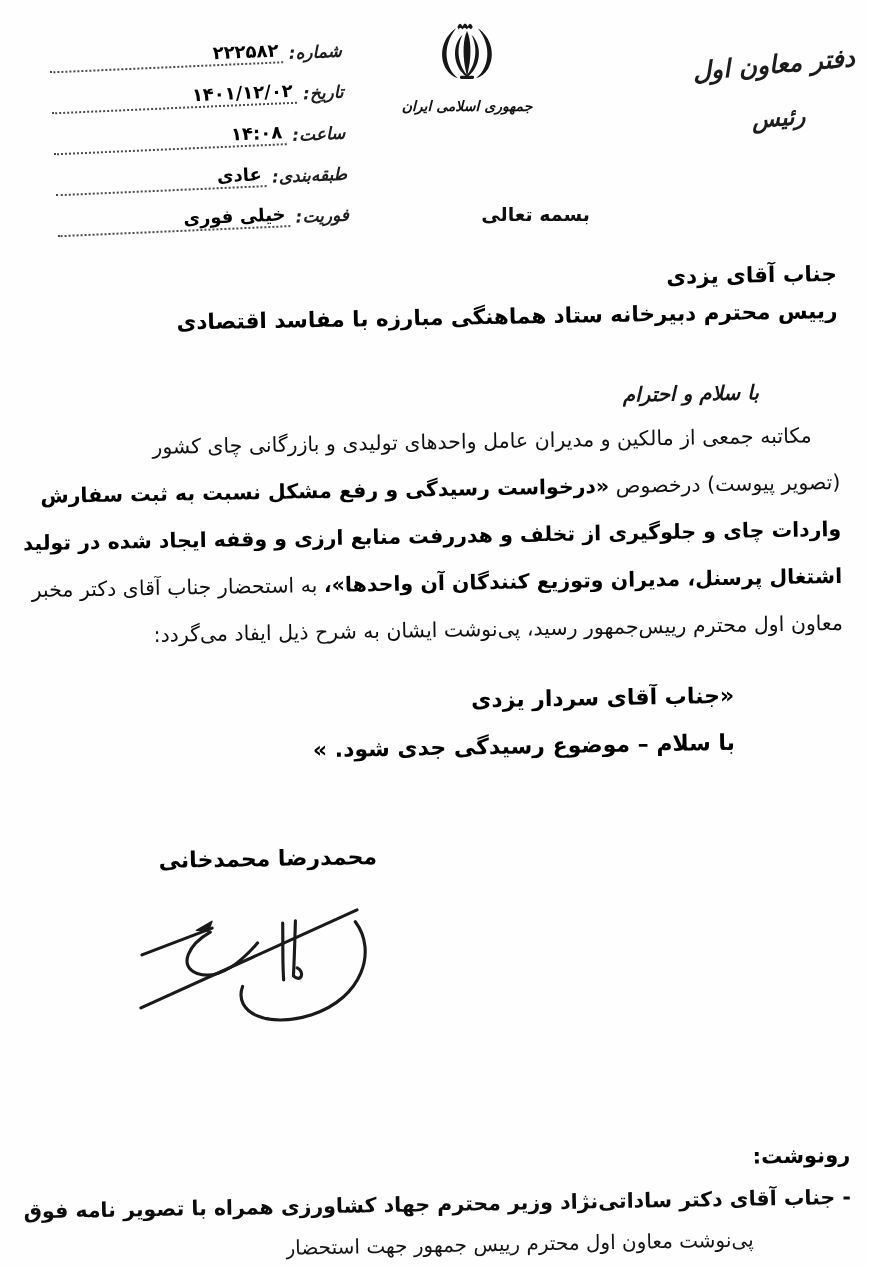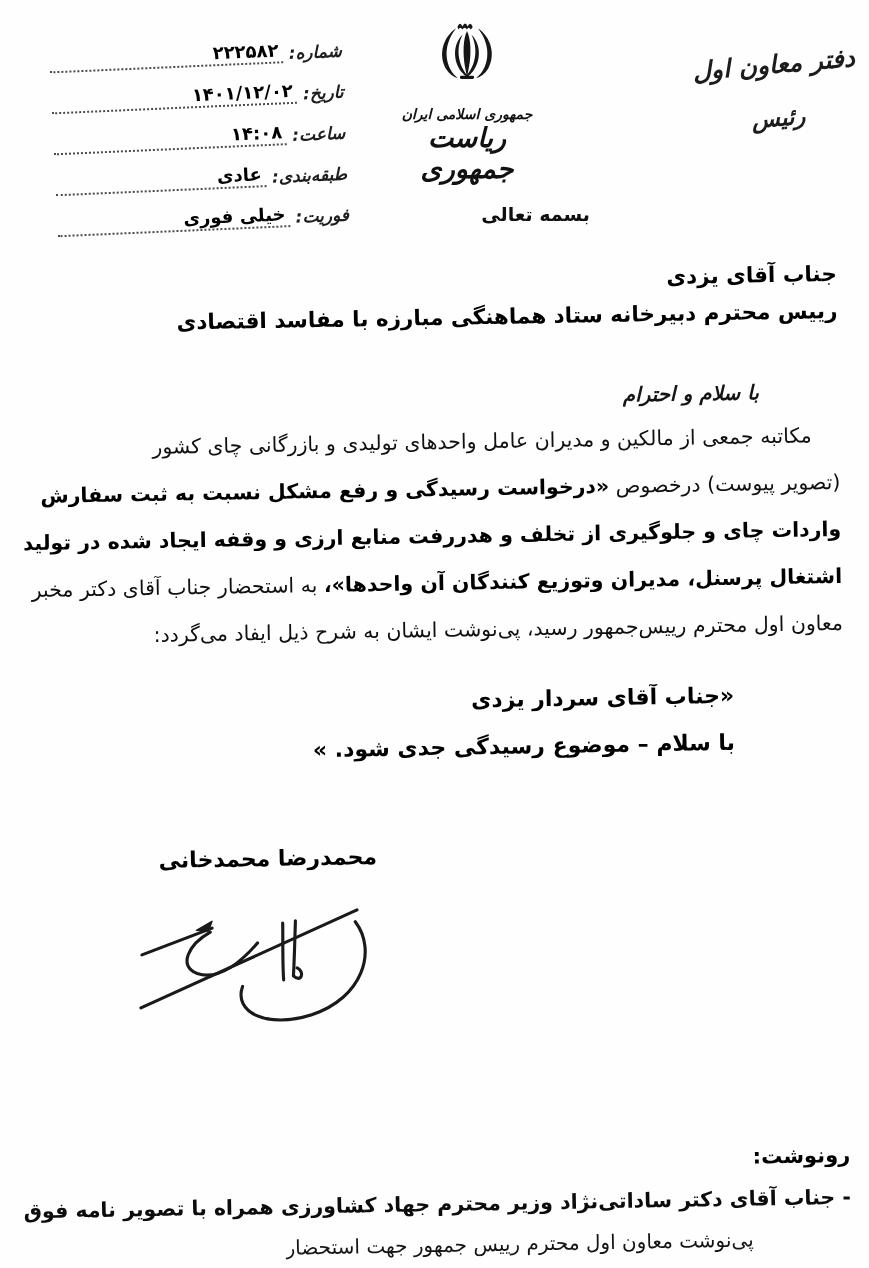--- a/index.html
+++ b/index.html
@@ -32,21 +32,21 @@
   }
   .stamp-line{
     flex:1;border-bottom:2px dotted #4a4a4a;
     text-align:right;padding:0 4px 1px 4px;
   }
   .stamp-value{font-weight:700;font-size:18px;color:#000;}
 
   
   .letterhead{top:14px;left:393px;width:148px;text-align:center;}
   .emblem{display:block;margin:0 auto;}
-  .org1{font-size:14px;font-weight:700;font-style:italic;margin-top:16px;letter-spacing:-0.5px;color:#111;}
+  .org1{font-size:14px;font-weight:700;font-style:italic;margin-top:8px;letter-spacing:-0.5px;color:#111;}
   .org2{font-size:27px;font-weight:700;font-style:italic;margin-top:0px;letter-spacing:-1px;color:#111;}
   .bismillah{top:203px;left:425px;width:165px;text-align:right;font-size:19px;font-weight:700;color:#101010;}
 
   
   .handnote{
     top:50px;right:8px;width:170px;text-align:center;
     transform:rotate(-5deg);
     font-style:italic;color:#1c1c1c;
   }
   .handnote .l1{font-size:25px;font-weight:600;letter-spacing:-1px;}
@@ -114,21 +114,20 @@
         <path d="M35 11 q4 -10 8 -1 q4 -9 8 0 q4 -9 8 1 l-3 4 q-4 -6 -6 0 q-4 -6 -7 0 q-4 -6 -6 0 Z"></path>
         <path d="M50 17 C44 29 43 52 47 74 L50 89 L53 74 C57 52 56 29 50 17 Z"></path>
         <path id="cr-in" d="M43 23 C28 37 27 65 43 83 C46 87 50 89 53 89 C36 72 32 45 43 23 Z"></path>
         <use href="#cr-in" transform="scale(-1 1) translate(-100 0)"></use>
         <path id="cr-out" d="M33 13 C12 27 5 55 17 76 C22 84 29 89 36 91 C17 77 9 43 33 13 Z"></path>
         <use href="#cr-out" transform="scale(-1 1) translate(-100 0)"></use>
         <rect x="39" y="87" width="22" height="5" rx="2"></rect>
       </g>
     </svg>
     <div class="org1">جمهوری اسلامی ایران</div>
-    <div class="org2">ریاست جمهوری</div>
   </div>
   <div class="abs bismillah">بسمه تعالی</div>
 
   <div class="abs handnote">
     <div class="l1">دفتر معاون اول</div>
     <div class="l2">رئیس</div>
   </div>
 
   <div class="tilt">
 

